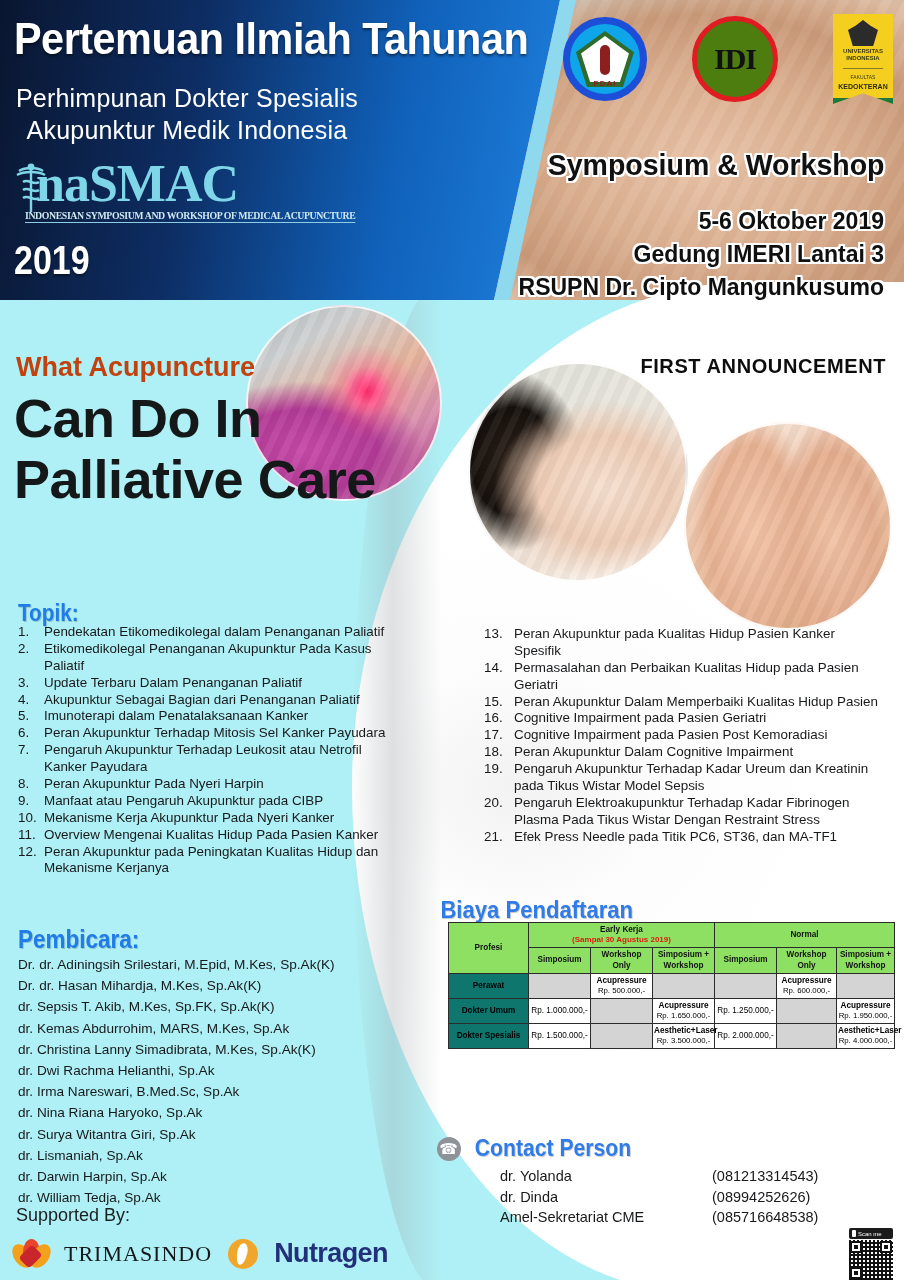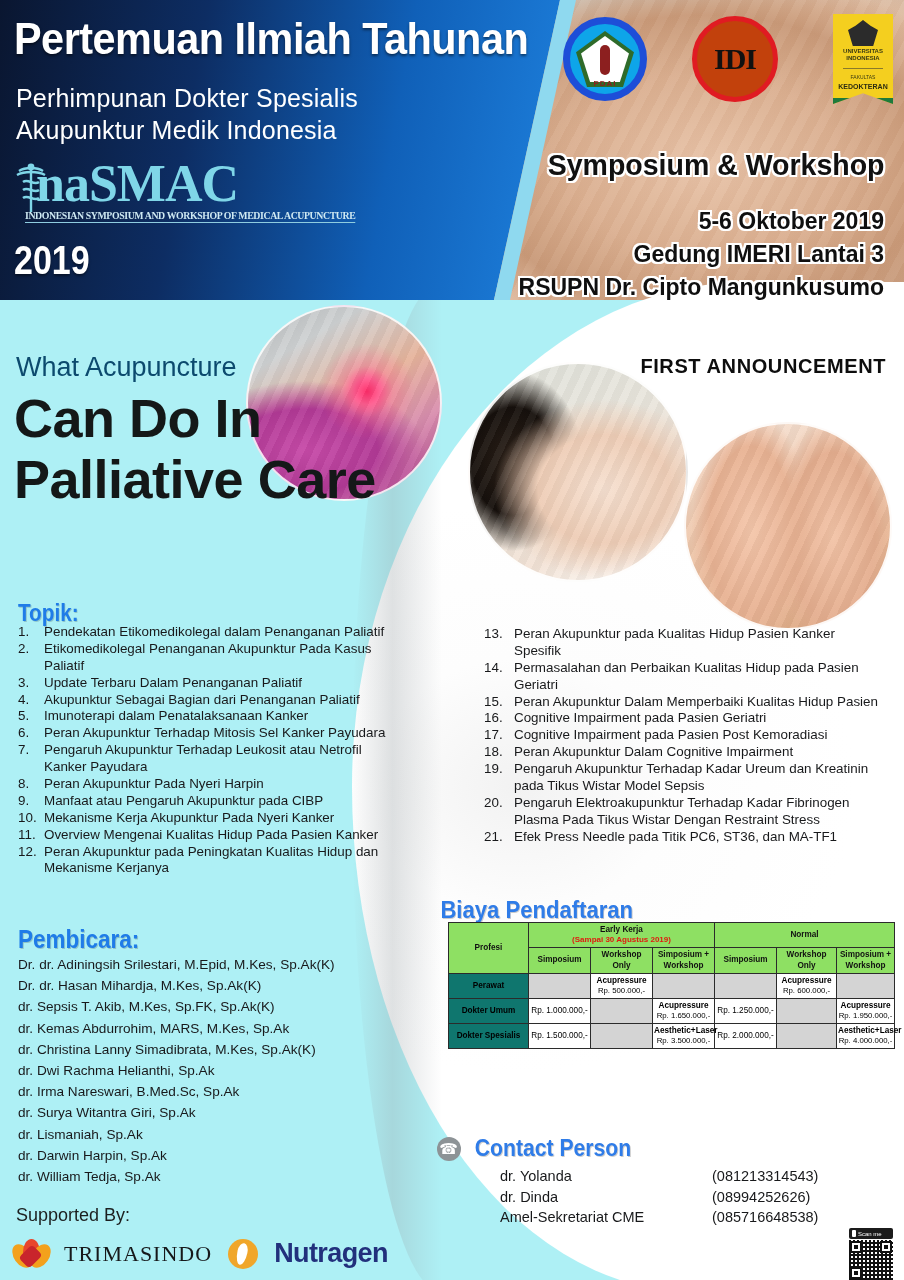--- a/index.html
+++ b/index.html
@@ -67,20 +67,21 @@
     white-space: nowrap;
   }
   .hdr-sub {
     position: absolute; left: 16px; top: 82px;
     z-index: 6;
     color: #ffffff;
     font-size: 25px;
     line-height: 1.28;
     font-weight: 300;
     letter-spacing: 0.2px;
+    text-align: center;
   }
 
   
   .nasmac-wrap { position: absolute; left: 10px; top: 158px; z-index: 6; }
   .caduceus {
     position: absolute; left: 0; top: 4px; width: 42px; height: 52px;
   }
   .nasmac-word {
     position: absolute; left: 26px; top: 0;
     color: #7fd6e8;
@@ -161,21 +162,21 @@
     width:10px; height:30px; border-radius:5px;
     background:#8c1f1f; z-index:2;
   }
   .pdai-label {
     position:absolute; bottom:6px; left:0; right:0; text-align:center;
     font-size:8px; font-weight:bold; color:#8c1f1f; letter-spacing:1px;
   }
   .logo-idi {
     position: absolute; left: 692px; top: 16px; z-index: 5;
     width: 86px; height: 86px; border-radius: 50%;
-    background: #c2410c; border: 5px solid #e01b22;
+    background: #4d7c0f; border: 5px solid #e01b22;
     display:flex; align-items:center; justify-content:center;
     font-family:"Liberation Serif", serif;
     font-size: 30px; font-weight: bold; color:#111;
     letter-spacing: -1px;
   }
   .logo-ui {
     position: absolute; left: 833px; top: 14px; z-index: 5;
     width: 60px; height: 90px;
     background: #f4cf1f;
     clip-path: polygon(0 0, 100% 0, 100% 100%, 50% 88%, 0 100%);
@@ -248,21 +249,21 @@
     border: 2px solid rgba(255,255,255,0.9);
   }
   .circ::after {
     content:""; position:absolute; inset:0;
     background: repeating-linear-gradient(115deg, rgba(255,255,255,0.05) 0 7px, rgba(0,0,0,0.035) 7px 15px);
   }
 
   
   .what-acu {
     position: absolute; left: 16px; top: 352px; z-index: 6;
-    font-size: 27px; color: #0c4a6e; font-weight: 400;
+    font-size: 27px; color: #c2410c; font-weight: 700;
   }
   .main-title {
     position: absolute; left: 14px; top: 388px; z-index: 6;
     font-size: 54px; font-weight: bold; color: #141818;
     line-height: 1.13; letter-spacing: -0.5px;
   }
 
   
   .sec-head {
     color: #1f7ce8;
@@ -529,20 +530,21 @@
 
   <div class="sec-head" id="pembicara-head">Pembicara:</div>
   <ul class="speakers" id="speakers-list">
       <li>Dr. dr. Adiningsih Srilestari, M.Epid, M.Kes, Sp.Ak(K)</li>
       <li>Dr. dr. Hasan Mihardja, M.Kes, Sp.Ak(K)</li>
       <li>dr. Sepsis T. Akib, M.Kes, Sp.FK, Sp.Ak(K)</li>
       <li>dr. Kemas Abdurrohim, MARS, M.Kes, Sp.Ak</li>
       <li>dr. Christina Lanny Simadibrata, M.Kes, Sp.Ak(K)</li>
       <li>dr. Dwi Rachma Helianthi, Sp.Ak</li>
       <li>dr. Irma Nareswari, B.Med.Sc, Sp.Ak</li>
+      <li>dr. Nina Riana Haryoko, Sp.Ak</li>
       <li>dr. Surya Witantra Giri, Sp.Ak</li>
       <li>dr. Lismaniah, Sp.Ak</li>
       <li>dr. Darwin Harpin, Sp.Ak</li>
       <li>dr. William Tedja, Sp.Ak</li>
     </ul>
 
   <div class="supported">Supported By:</div>
   <div class="sponsors">
     <div class="tri-mark">
         <i></i>

